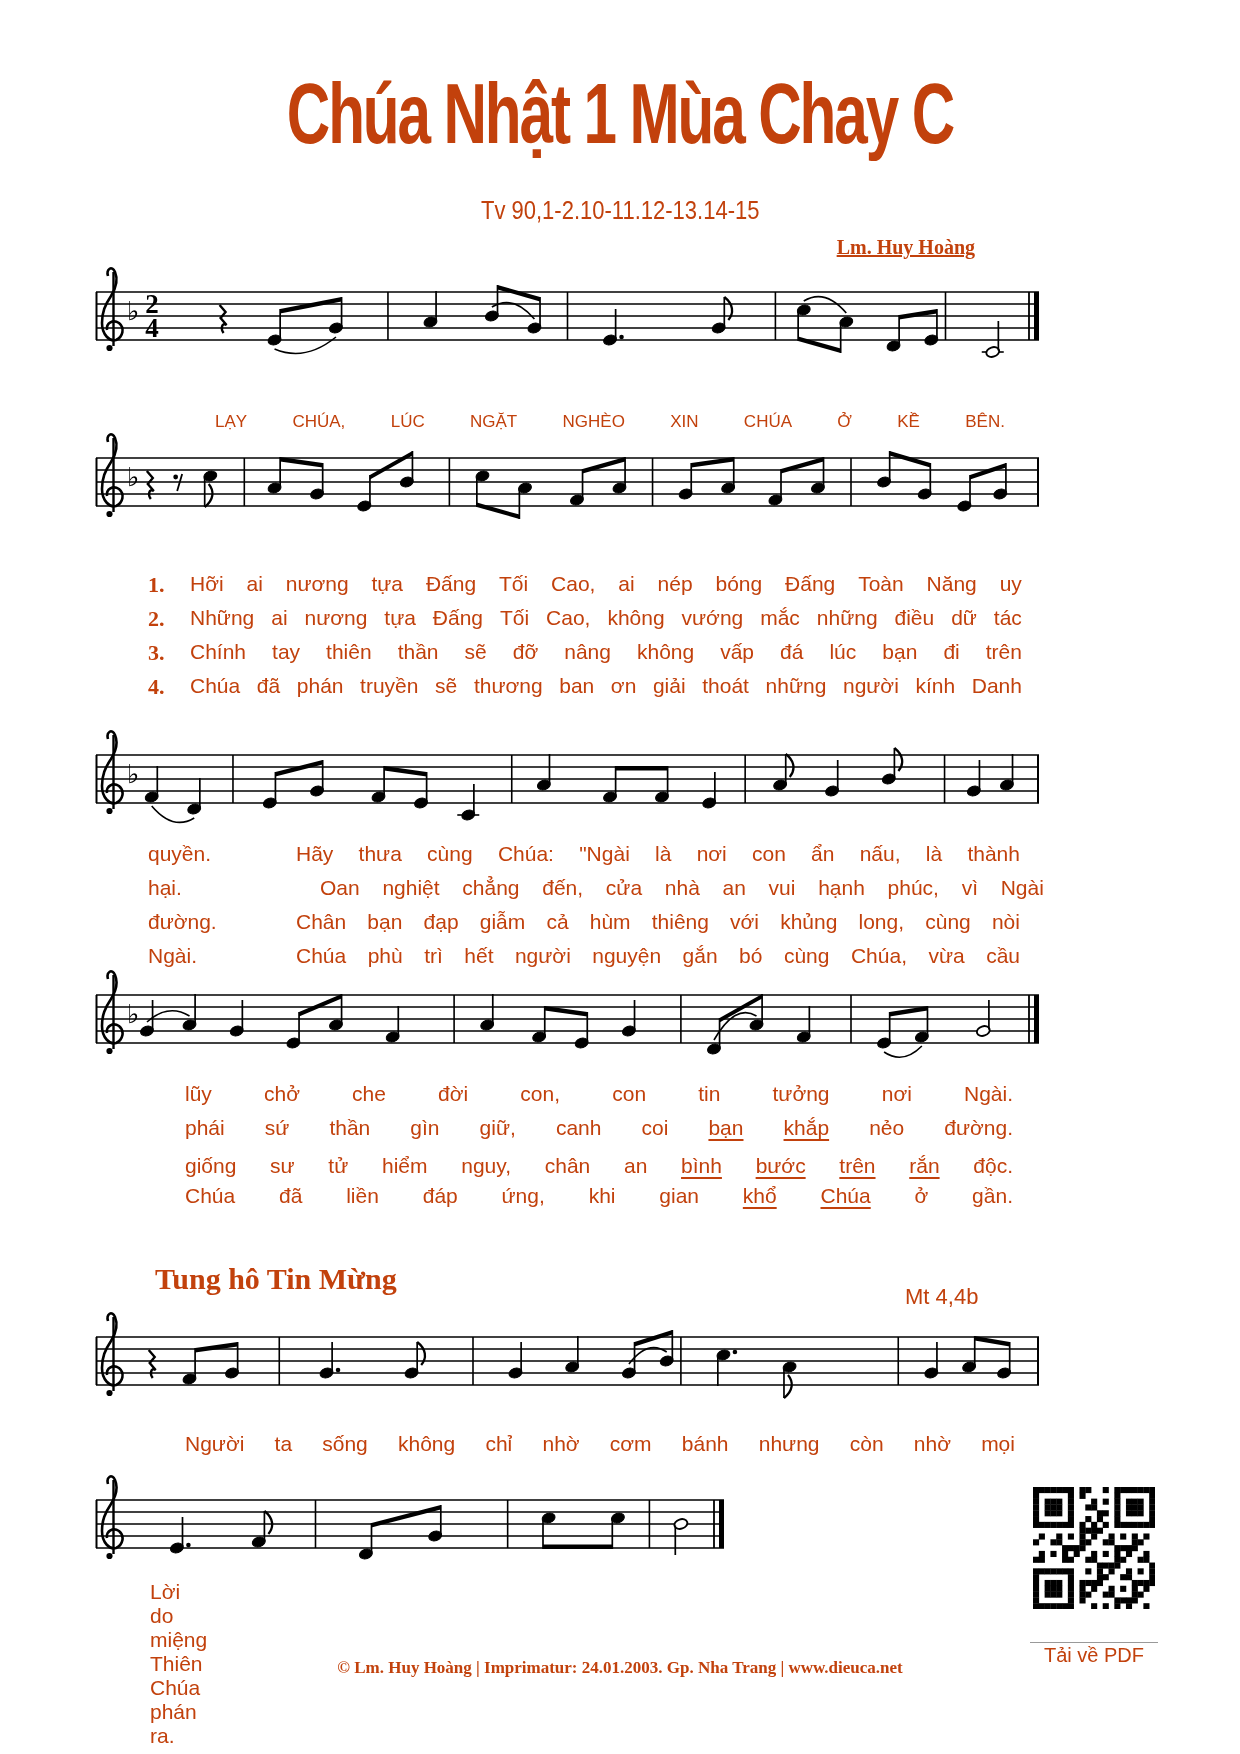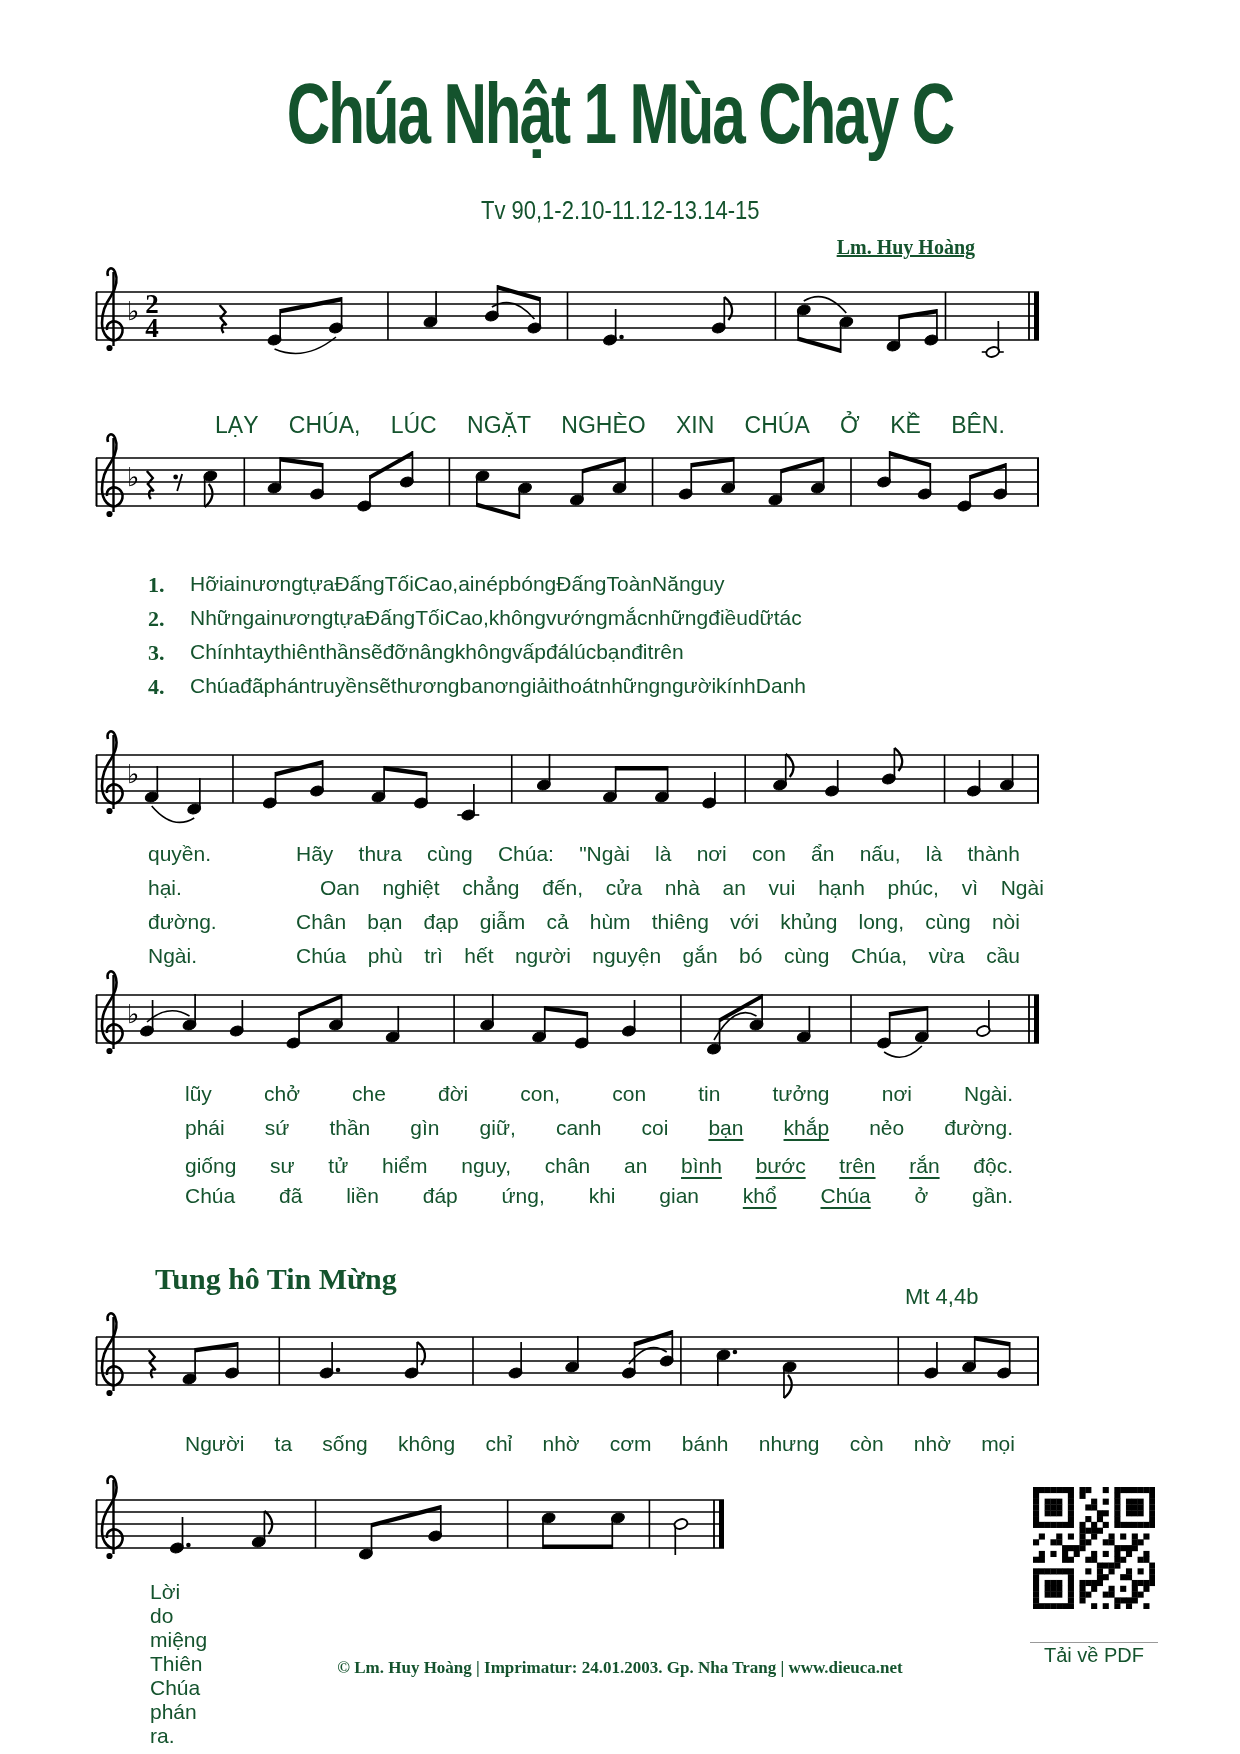--- a/index.html
+++ b/index.html
@@ -1,31 +1,31 @@
 <!DOCTYPE html>
 <html><head>
 <meta charset="utf-8">
 <style>
   html,body{margin:0;padding:0;background:#777;}
-  .page{position:relative;width:1240px;height:1754px;background:#fff;color:#14532d;
+  .page{position:relative;width:1240px;height:1754px;background:#fff;color:#c2410c;
         font-family:"Liberation Sans",sans-serif;overflow:hidden;}
   .abs{position:absolute;}
   .center{left:0;width:100%;text-align:center;}
   .title-span{display:inline-block;transform:scaleX(0.70);transform-origin:center;
       font-weight:bold;font-size:86px;letter-spacing:-3px;white-space:nowrap;line-height:1;}
   .subtitle-span{display:inline-block;transform:scaleX(0.88);transform-origin:center;
       font-size:25px;white-space:nowrap;}
   .author{font-family:"Liberation Serif",serif;font-weight:bold;font-size:20px;text-decoration:underline;}
   .heading{font-family:"Liberation Serif",serif;font-weight:bold;font-size:30px;}
   .mtref{font-size:22px;}
   .wordrow{display:flex;justify-content:space-between;font-size:21px;white-space:nowrap;}
-  .refrain-row{font-size:23px;text-align:right;}
+  .refrain-row{font-size:17px;text-align:right;}
   .vrow{display:flex;}
   .vnum{font-family:"Liberation Serif",serif;font-weight:bold;font-size:22px;width:42px;flex:none;}
-  .vwords{display:flex;width:832px;font-size:21px;white-space:nowrap;}
+  .vwords{display:flex;justify-content:space-between;width:832px;font-size:21px;white-space:nowrap;}
   .cfirst{width:148px;flex:none;font-size:21px;}
   .cwords{display:flex;justify-content:space-between;width:724px;font-size:21px;white-space:nowrap;}
   .ul{text-decoration:underline;text-underline-offset:4px;}
   .staff{position:absolute;overflow:visible;}
   .footer{font-family:"Liberation Serif",serif;font-weight:bold;font-size:17px;}
   .qr-label{font-size:20px;text-align:center;border-top:1px solid #999;padding-top:1px;}
   svg text{fill:#000;}
 </style>
 </head>
 <body>

